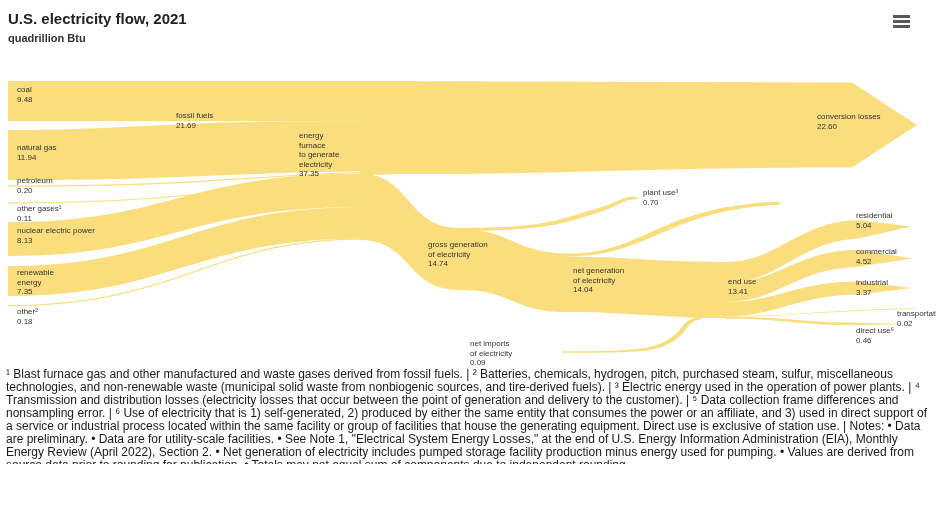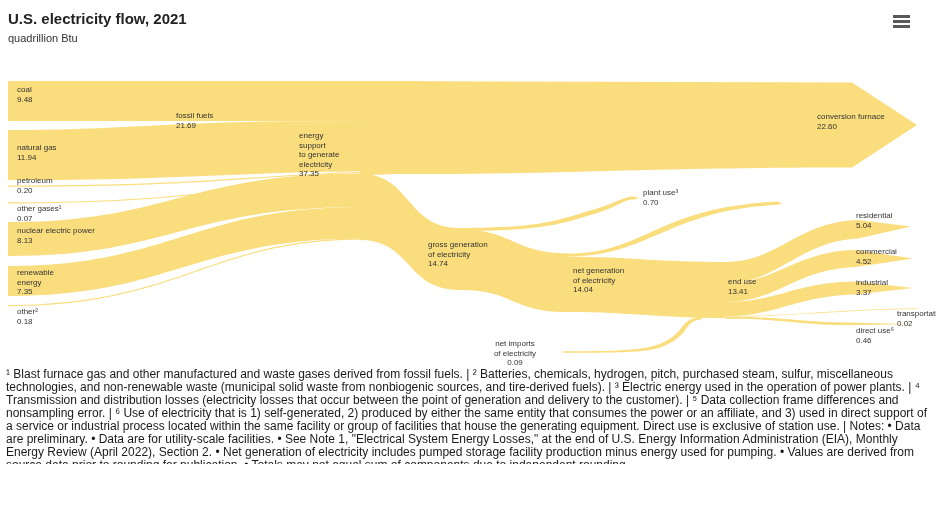--- a/index.html
+++ b/index.html
@@ -1,24 +1,24 @@
 <!DOCTYPE html>
 <html><head>
 <meta charset="utf-8">
 <style>
   html,body{margin:0;padding:0;background:#fff;}
   #app{position:relative;width:936px;height:464px;background:#fff;overflow:hidden;
        font-family:"Liberation Sans","DejaVu Sans",sans-serif;}
   .title{position:absolute;left:8px;top:10px;font-size:15px;font-weight:bold;color:#222;}
-  .subtitle{position:absolute;left:8px;top:32px;font-size:11px;color:#333;}
+  .subtitle{position:absolute;left:8px;top:32px;font-size:11px;color:#333;font-weight:bold;}
   .burger{position:absolute;left:893px;top:15px;width:17px;height:13px;cursor:pointer;}
   .burger div{width:17px;height:2.6px;background:#58595b;margin-bottom:2.4px;}
   #sankey-svg{position:absolute;left:0;top:0;}
   .lbl{position:absolute;font-size:8px;font-weight:normal;color:#333;line-height:9.6px;white-space:nowrap;}
-  .lbl.right{text-align:center;}
+  .lbl.right{text-align:left;}
   .footnotes{position:absolute;left:6px;top:368px;width:924px;font-size:12px;line-height:13px;color:#1a1a1a;}
   .sources{position:absolute;left:42px;top:492px;width:890px;font-size:9.5px;color:#868686;}
   .sources .it{font-style:italic;}
   .eia-logo{position:absolute;left:4px;top:482px;width:36px;height:28px;}
   .bottombar{position:absolute;left:0;top:510px;width:936px;height:6px;background:#000;}
 </style>
 </head>
 <body>
 
 <div id="app">
@@ -63,48 +63,48 @@
   <div class="lbl" style="left:17px;top:143px">
     <div>natural gas</div>
       <div>11.94</div>
     </div>
   <div class="lbl" style="left:17px;top:176px">
     <div>petroleum</div>
       <div>0.20</div>
     </div>
   <div class="lbl" style="left:17px;top:204px">
     <div>other gases¹</div>
-      <div>0.07</div>
+      <div>0.11</div>
     </div>
   <div class="lbl" style="left:17px;top:226px">
     <div>nuclear electric power</div>
       <div>8.13</div>
     </div>
   <div class="lbl" style="left:17px;top:268px">
     <div>renewable</div>
       <div>energy</div>
       <div>7.35</div>
     </div>
   <div class="lbl" style="left:17px;top:307px">
     <div>other²</div>
       <div>0.18</div>
     </div>
   <div class="lbl" style="left:176px;top:111px">
     <div>fossil fuels</div>
       <div>21.69</div>
     </div>
   <div class="lbl" style="left:299px;top:131px">
     <div>energy</div>
-      <div>support</div>
+      <div>furnace</div>
       <div>to generate</div>
       <div>electricity</div>
       <div>37.35</div>
     </div>
   <div class="lbl" style="left:817px;top:112px">
-    <div>conversion furnace</div>
+    <div>conversion losses</div>
       <div>22.60</div>
     </div>
   <div class="lbl" style="left:428px;top:240px">
     <div>gross generation</div>
       <div>of electricity</div>
       <div>14.74</div>
     </div>
   <div class="lbl" style="left:643px;top:188px">
     <div>plant use³</div>
       <div>0.70</div>

